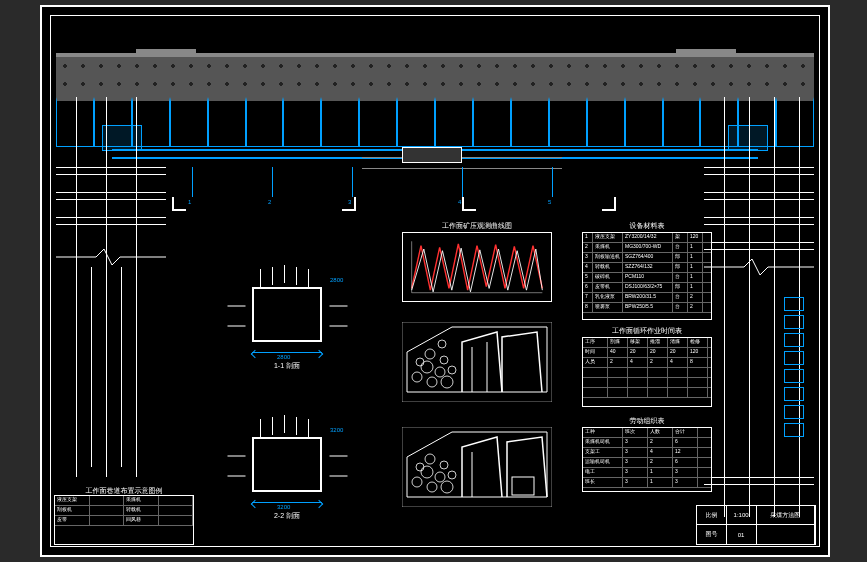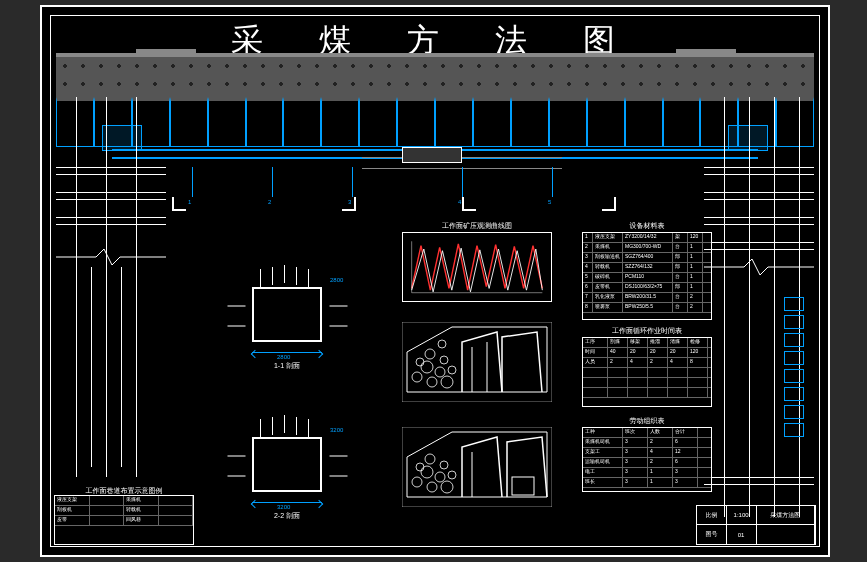--- a/index.html
+++ b/index.html
@@ -55,21 +55,20 @@
 .machine{position:absolute;top:140px;left:360px;width:60px;height:16px;background:#333;border:1px solid #fff}
 .arrow-leader{position:absolute;border-left:1px solid #00a0ff}
 .rightcol .ladder{position:absolute;right:10px;top:200px;width:20px;height:160px}
 .rightcol .ladder .rung{border:1px solid #00a0ff;height:14px;margin-bottom:4px}
 </style>
 </head>
 <body>
 
 <div class="frame">
   <div class="inner-border"></div>
-  <div class="title">采 煤 方 法 图</div>
 
   <div class="topedge">
     <div class="bump" style="left:80px"></div>
     <div class="bump" style="left:620px"></div>
   </div>
   <div class="topsoil"></div>
 
   <div class="coalseam">
     <div class="block"></div>
       <div class="block"></div>

